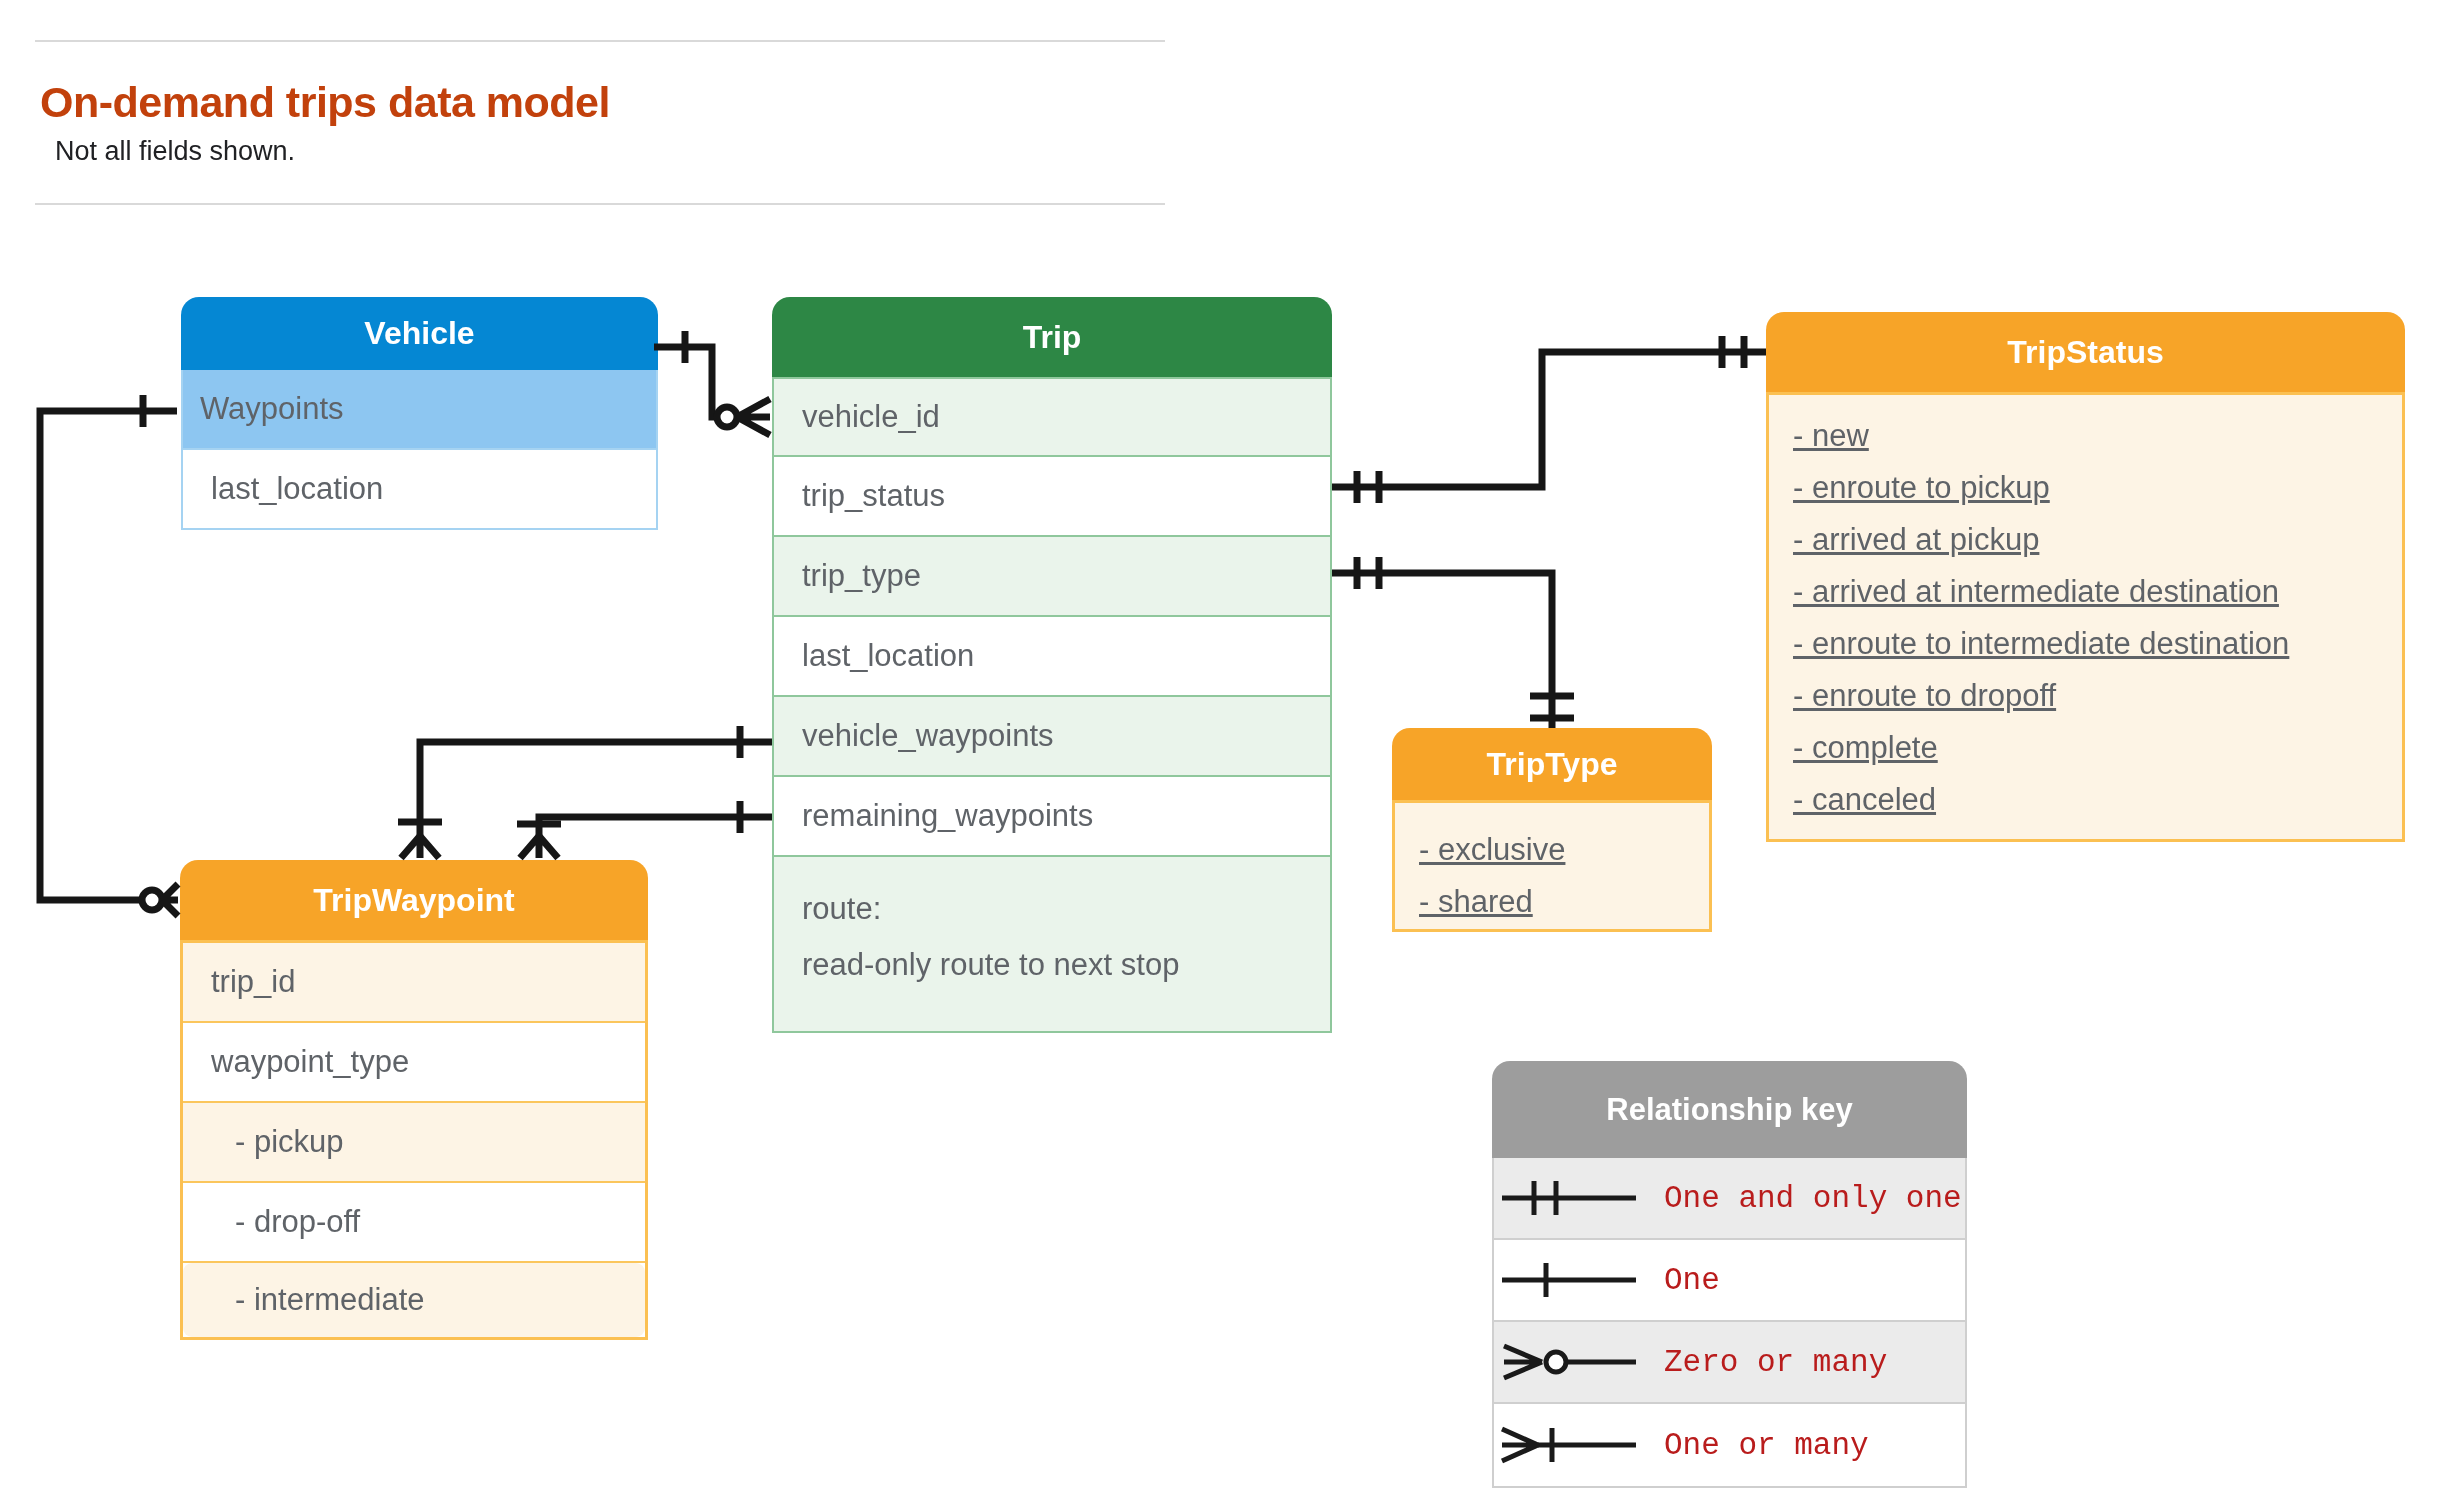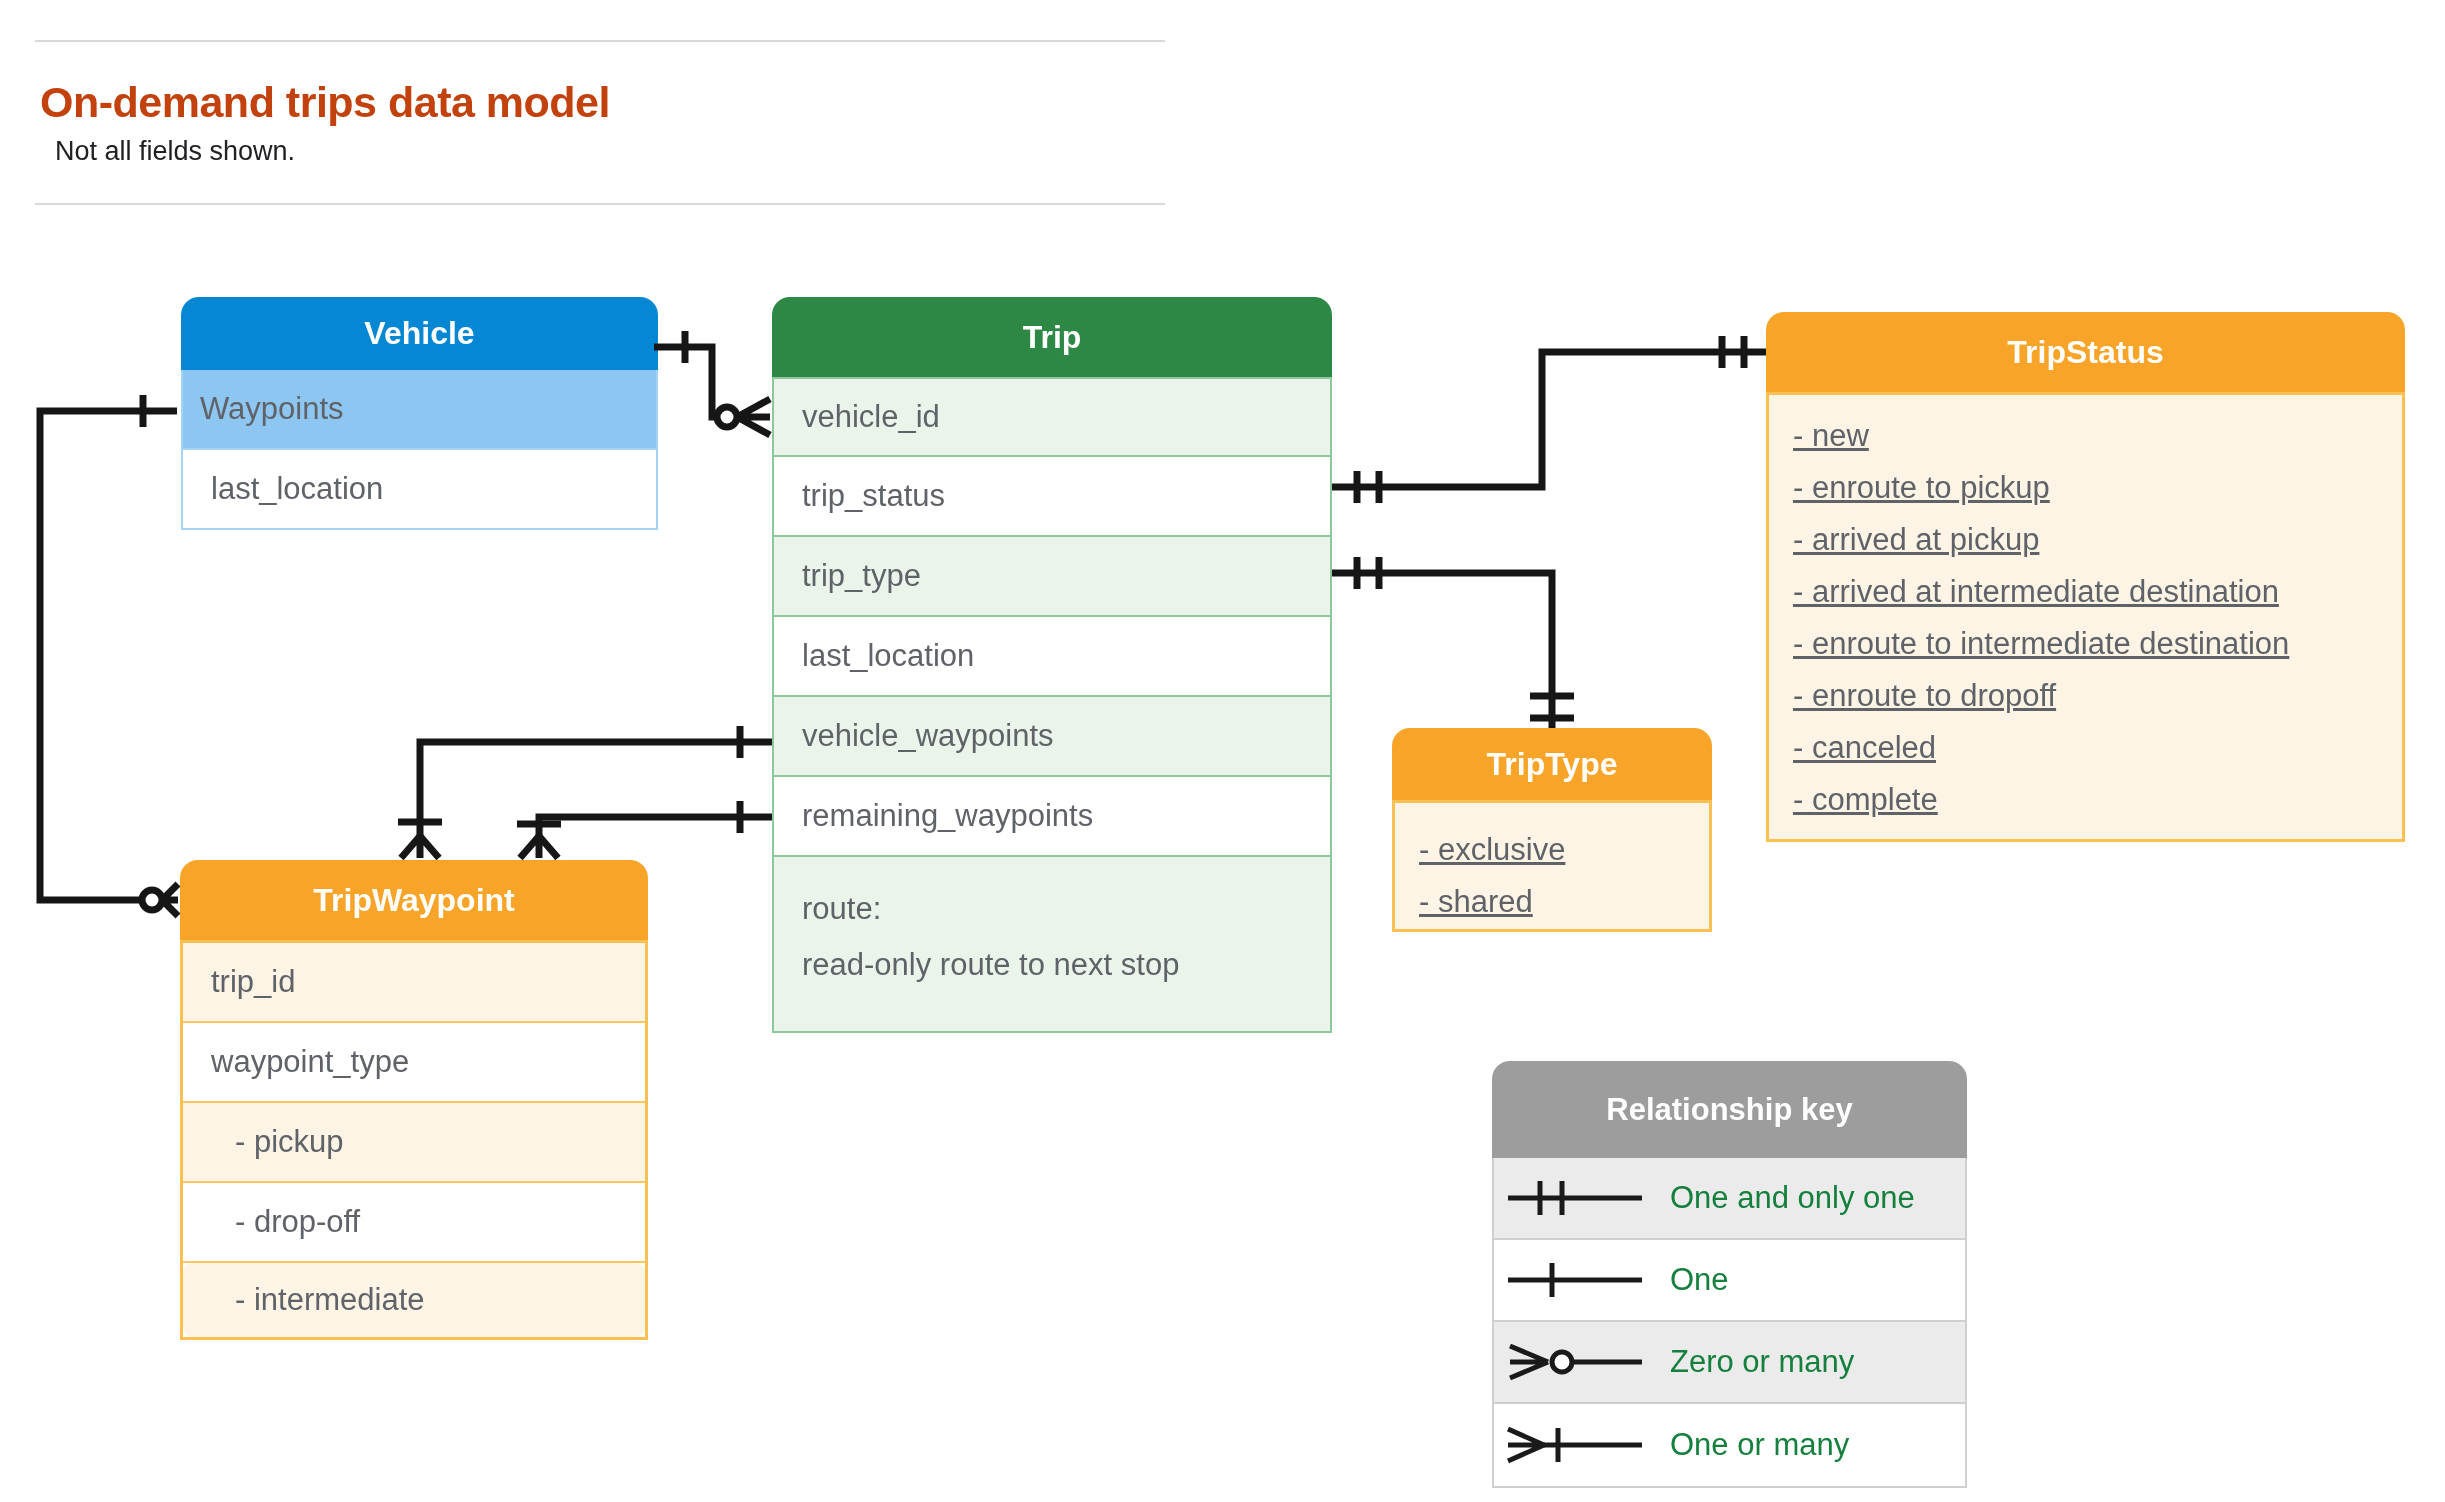--- a/index.html
+++ b/index.html
@@ -32,22 +32,22 @@
   
   .orange .hdr{background:#f7a428;}
   .orange .body{border:3px solid #fbc052;}
   .row.cream{background:#fdf4e5;}
   .values{box-sizing:border-box;background:#fdf4e5;font-size:31px;color:#5f6368;}
   .values div{padding-left:24px;line-height:52px;text-decoration:underline;}
 
   
   .legend .hdr{background:#9d9d9d;}
   .legend .body{border:2px solid #cfcfcf;border-top:0;}
-  .lg-row{box-sizing:border-box;display:flex;align-items:center;gap:26px;padding-left:10px;
-          font-size:31px;color:#15803d;border-bottom:2px solid #cfcfcf;background:#fff;}
+  .lg-row{box-sizing:border-box;display:flex;align-items:center;gap:26px;padding-left:4px;
+          font-size:31px;color:#b91c1c;border-bottom:2px solid #cfcfcf;background:#fff;font-family:Liberation Mono, monospace;}
   .lg-row:last-child{border-bottom:0;}
   .lg-row.gray-lt{background:#ebebeb;}
   .lg-sym{flex:0 0 140px;height:44px;}
   .lg-sym svg{display:block;}
 
   .overlay{position:absolute;left:0;top:0;pointer-events:none;}
   .overlay *{stroke:#161616;stroke-width:7;fill:none;}
   .overlay circle{fill:#ffffff;}
   .lg-sym svg *{stroke:#1a1a1a;stroke-width:5;fill:none;}
   .lg-sym svg circle{fill:#fff;}
@@ -88,22 +88,22 @@
 
   <div class="entity orange" style="left:1766px;top:312px;width:639px;">
     <div class="hdr" style="height:80px;">TripStatus</div>
     <div class="body values" style="height:450px;padding-top:15px;">
       <div>- new</div>
       <div>- enroute to pickup</div>
       <div>- arrived at pickup</div>
       <div>- arrived at intermediate destination</div>
       <div>- enroute to intermediate destination</div>
       <div>- enroute to dropoff</div>
+      <div>- complete</div>
       <div>- canceled</div>
-      <div>- complete</div>
     </div>
   </div>
 
   <div class="entity orange" style="left:1392px;top:728px;width:320px;">
     <div class="hdr" style="height:72px;">TripType</div>
     <div class="body values" style="height:132px;padding-top:21px;">
       <div>- exclusive</div>
       <div>- shared</div>
     </div>
   </div>

